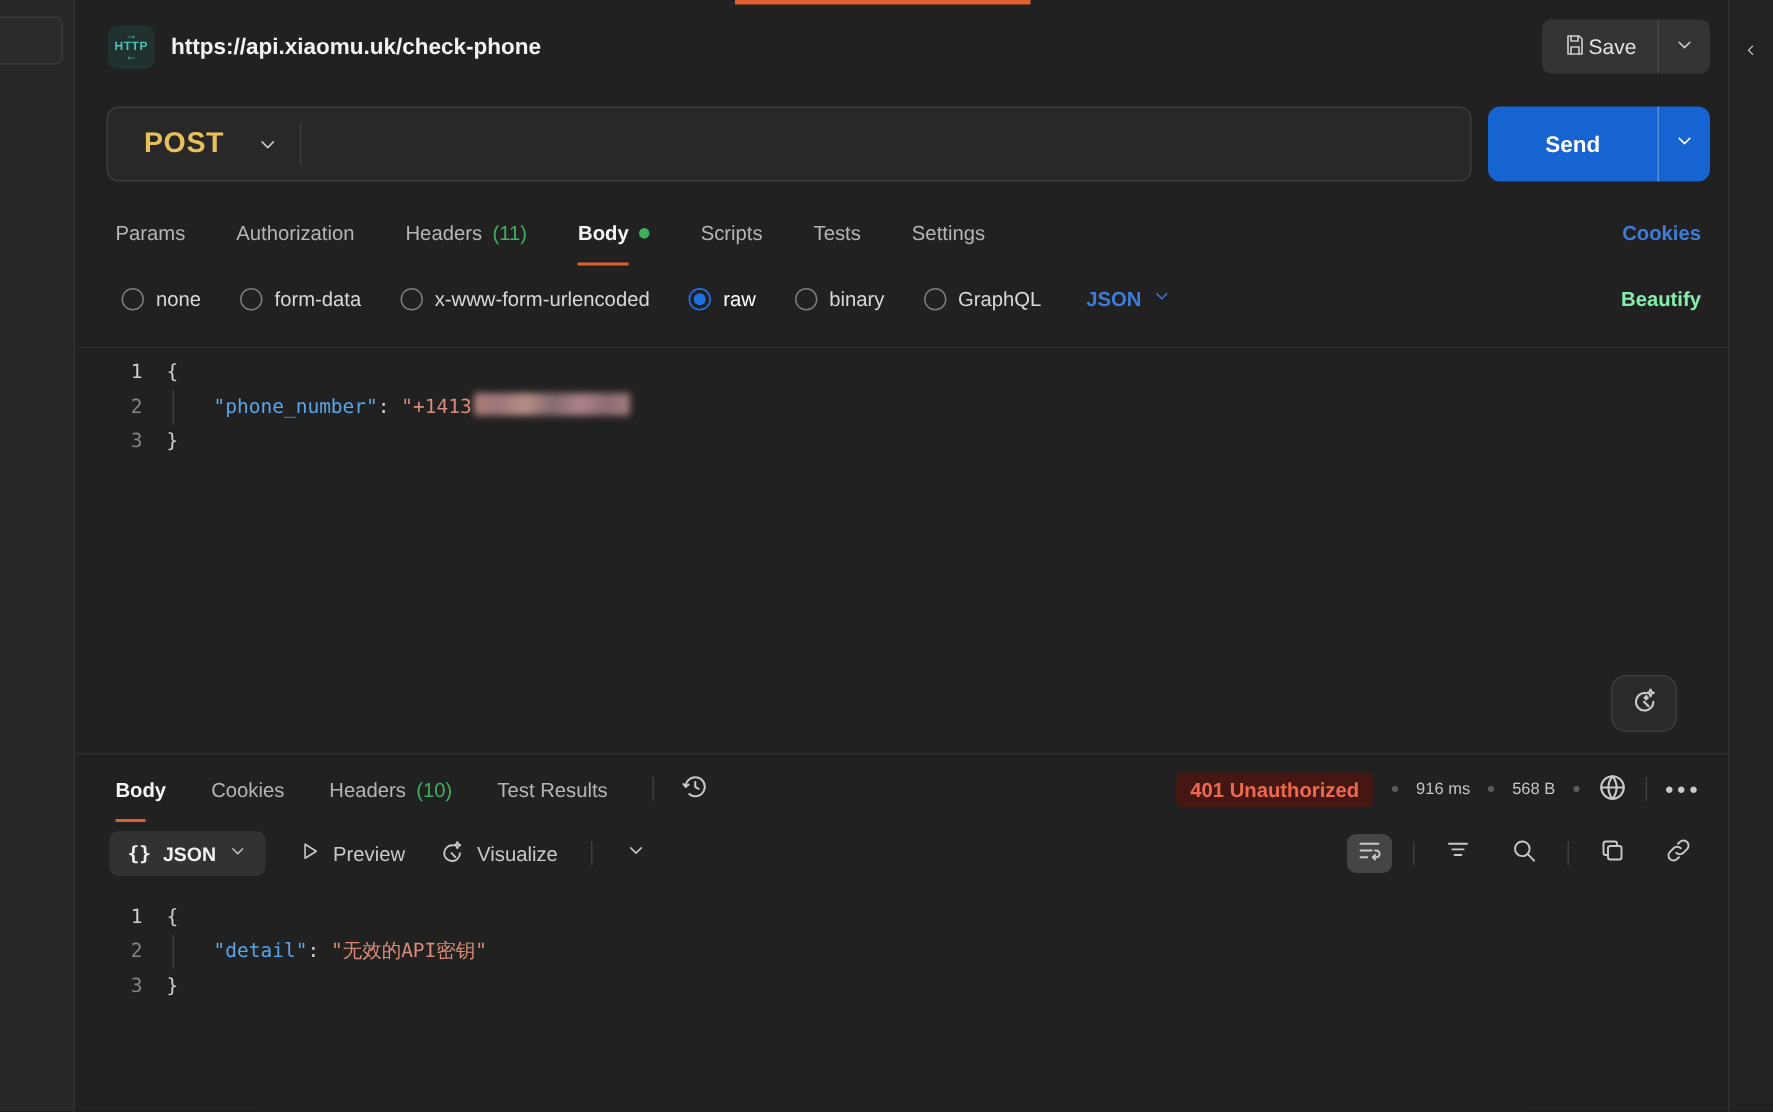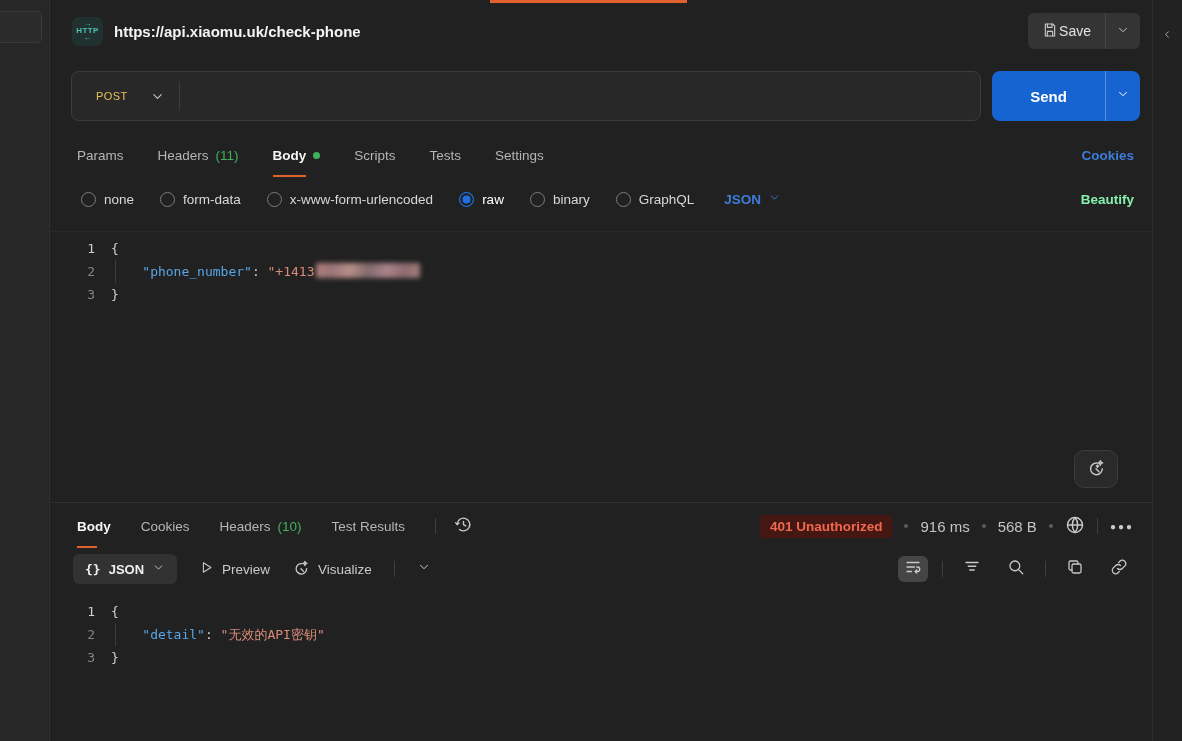--- a/index.html
+++ b/index.html
@@ -34,21 +34,21 @@
               display:flex; align-items:center; color:#e3e3e3; font-size:14px; }
   .save-main { display:flex; align-items:center; gap:1px; padding:0 14px; cursor:pointer; }
   .save-sep { width:1px; height:36px; background:#474747; }
   .save-caret { padding:0 10px; display:flex; align-items:center; cursor:pointer; }
   svg.ic { stroke:#c9c9c9; fill:none; stroke-width:1.7; stroke-linecap:round; stroke-linejoin:round; }
 
   
   .url-row { position:absolute; left:20px; top:71px; right:12px; height:50px; display:flex; gap:11px; }
   .url-box { flex:1; height:50px; background:#282828; border:1px solid #3b3b3b; border-radius:8px;
              display:flex; align-items:center; }
-  .method { padding:0 22px 0 24px; font-size:11px; font-weight:normal; letter-spacing:.4px; color:#e7c05a; }
+  .method { padding:0 22px 0 24px; font-size:19px; font-weight:bold; letter-spacing:.4px; color:#e7c05a; }
   .method-caret { margin-right:14px; display:flex; }
   .url-vsep { width:1px; height:28px; background:#3b3b3b; }
   .url-text { margin-left:16px; font-size:14.5px; color:#eaeaea; }
   .enter-hint { color:#8b8b8b; font-size:13px; margin-left:4px; }
   .send-btn { width:148px; height:50px; background:#1663d2; border-radius:8px; display:flex;
               align-items:center; color:#fff; }
   .send-main { flex:1; text-align:center; font-size:15px; font-weight:bold; cursor:pointer; }
   .send-sep { width:1px; height:50px; background:rgba(255,255,255,.28); }
   .send-caret { width:34px; display:flex; justify-content:center; cursor:pointer; }
   .send-caret svg, .send-caret svg.ic { stroke:#fff; }
@@ -93,21 +93,21 @@
   .postbot-btn { position:absolute; right:34px; bottom:14px; width:44px; height:38px;
                  border:1px solid #3c3c3c; border-radius:10px; background:#2a2a2a;
                  display:flex; align-items:center; justify-content:center; cursor:pointer; }
 
   
   .resp-tabs { position:absolute; left:26px; top:504px; right:18px; height:44px;
                display:flex; align-items:center; gap:30px; font-size:13.5px; color:#b5b5b5; }
   .resp-right { margin-left:auto; display:flex; align-items:center; gap:12px; }
   .status-badge { background:#441712; color:#ef6950; font-weight:600; font-size:13.5px;
                   padding:4px 10px; border-radius:4px; }
-  .meta { color:#c4c4c4; font-size:15px; }
+  .meta { color:#c4c4c4; font-size:11px; }
   .dot-sep { width:4px; height:4px; border-radius:50%; background:#5c5c5c; }
   .vsep { width:1px; height:16px; background:#3f3f3f; }
   .more-dots { color:#c9c9c9; font-size:10px; letter-spacing:2px; cursor:pointer; }
   .hist-wrap { display:flex; align-items:center; gap:18px; }
 
   
   .resp-toolbar { position:absolute; left:22px; top:550px; right:18px; height:38px;
                   display:flex; align-items:center; gap:22px; }
   .json-pill { height:30px; background:#323232; border-radius:6px; padding:0 12px;
                display:flex; align-items:center; gap:8px; font-size:13px; font-weight:600;
@@ -180,20 +180,23 @@
                 <path d="M6 9l6 6 6-6"></path>
               </svg>
           </span>
         </div>
       </div>
     </div>
 
     <nav class="req-tabs">
       <div class="rtab">
           <span>Params</span>
+        </div>
+      <div class="rtab">
+          <span>Authorization</span>
         </div>
       <div class="rtab">
           <span>Headers</span>
           <span class="cnt">(11)</span>
         </div>
       <div class="rtab active">
           <span>Body</span>
           <span class="green-dot"></span>
           <span class="under"></span>
         </div>

